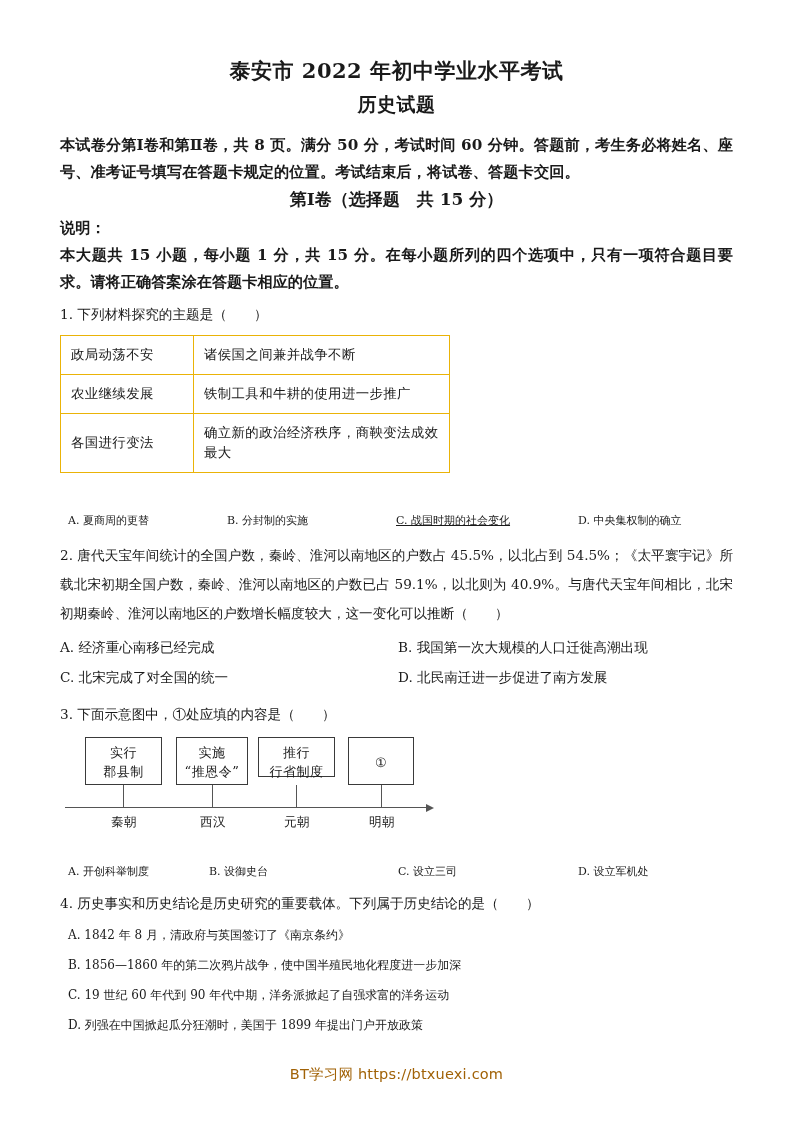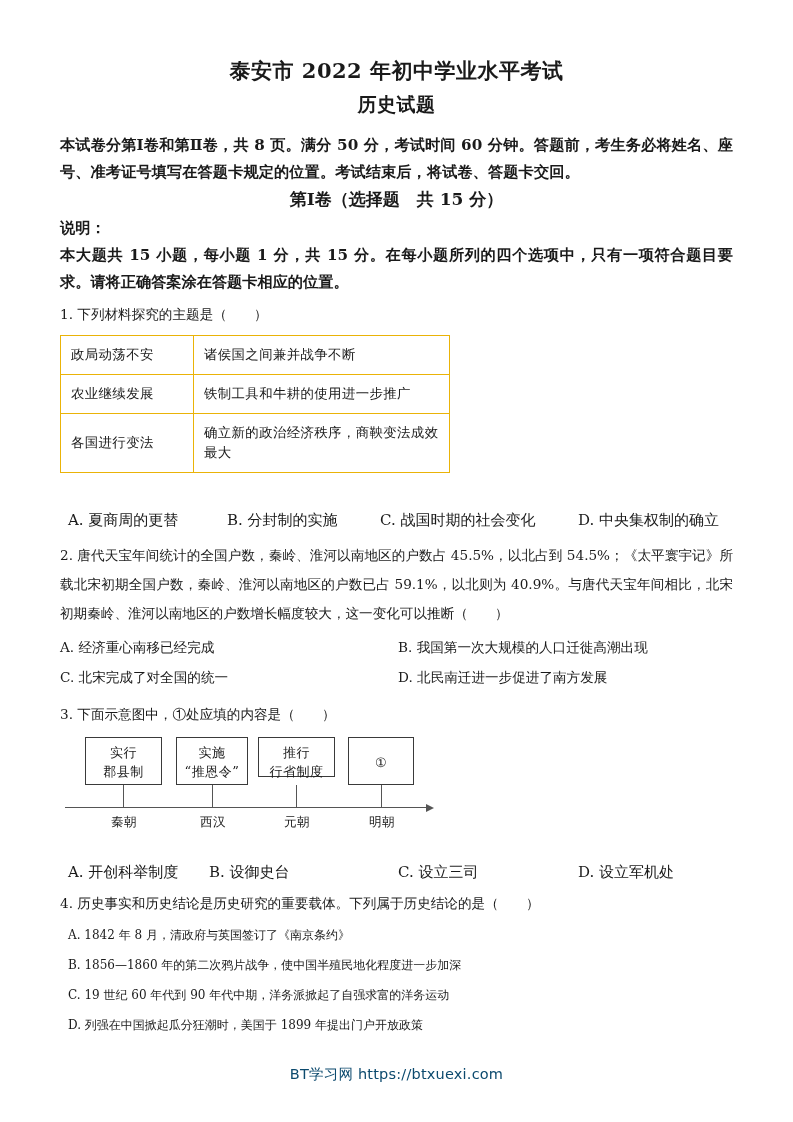--- a/index.html
+++ b/index.html
@@ -79,21 +79,21 @@
   .q-stem {
     font-size: 13.6px;
     line-height: 25px;
     text-align: justify;
     margin: 0;
   }
   .q-stem.spaced { line-height: 29px; }
 
   .opt-row {
     position: relative;
-    font-size: 15px;
+    font-size: 11px;
     line-height: 25px;
     height: 25px;
   }
   .opt-row.tall { height: 30px; line-height: 30px; }
   .opt {
     position: absolute;
     top: 0;
     white-space: nowrap;
   }
 
@@ -173,21 +173,21 @@
   }
 
   
   .footer {
     position: absolute;
     left: 0;
     top: 1065px;
     width: 793px;
     text-align: center;
     font-size: 14.5px;
-    color: #0c4a6e;
+    color: #a16207;
     font-family: "DejaVu Sans", "Liberation Sans", sans-serif;
     letter-spacing: 0.2px;
   }
 </style>
 </head>
 <body>
 
 <div class="page">
   <div class="doc">
 
@@ -216,21 +216,21 @@
           <tr>
             <td class="c1">各国进行变法</td>
             <td class="c2">确立新的政治经济秩序，商鞅变法成效最大</td>
           </tr>
         </tbody>
       </table>
 
       <div class="opt-row" style="margin-top:35px;">
         <span class="opt" style="left:8px;">A. 夏商周的更替</span>
         <span class="opt" style="left:167px;">B. 分封制的实施</span>
-        <span class="opt" style="left:320px;">C. 战国时期的社会变化</span>
+        <span class="opt" style="left:336px;text-decoration:underline;">C. 战国时期的社会变化</span>
         <span class="opt" style="left:518px;">D. 中央集权制的确立</span>
       </div>
     </div>
 
     <div style="margin-top:8px;">
       <p class="q-stem spaced">2. 唐代天宝年间统计的全国户数，秦岭、淮河以南地区的户数占 45.5%，以北占到 54.5%；《太平寰宇记》所载北宋初期全国户数，秦岭、淮河以南地区的户数已占 59.1%，以北则为 40.9%。与唐代天宝年间相比，北宋初期秦岭、淮河以南地区的户数增长幅度较大，这一变化可以推断（　　）</p>
 
       <div class="opt-stack" style="margin-top:4px;">
         <div class="opt-line">
           <span class="o-a">A. 经济重心南移已经完成</span>

